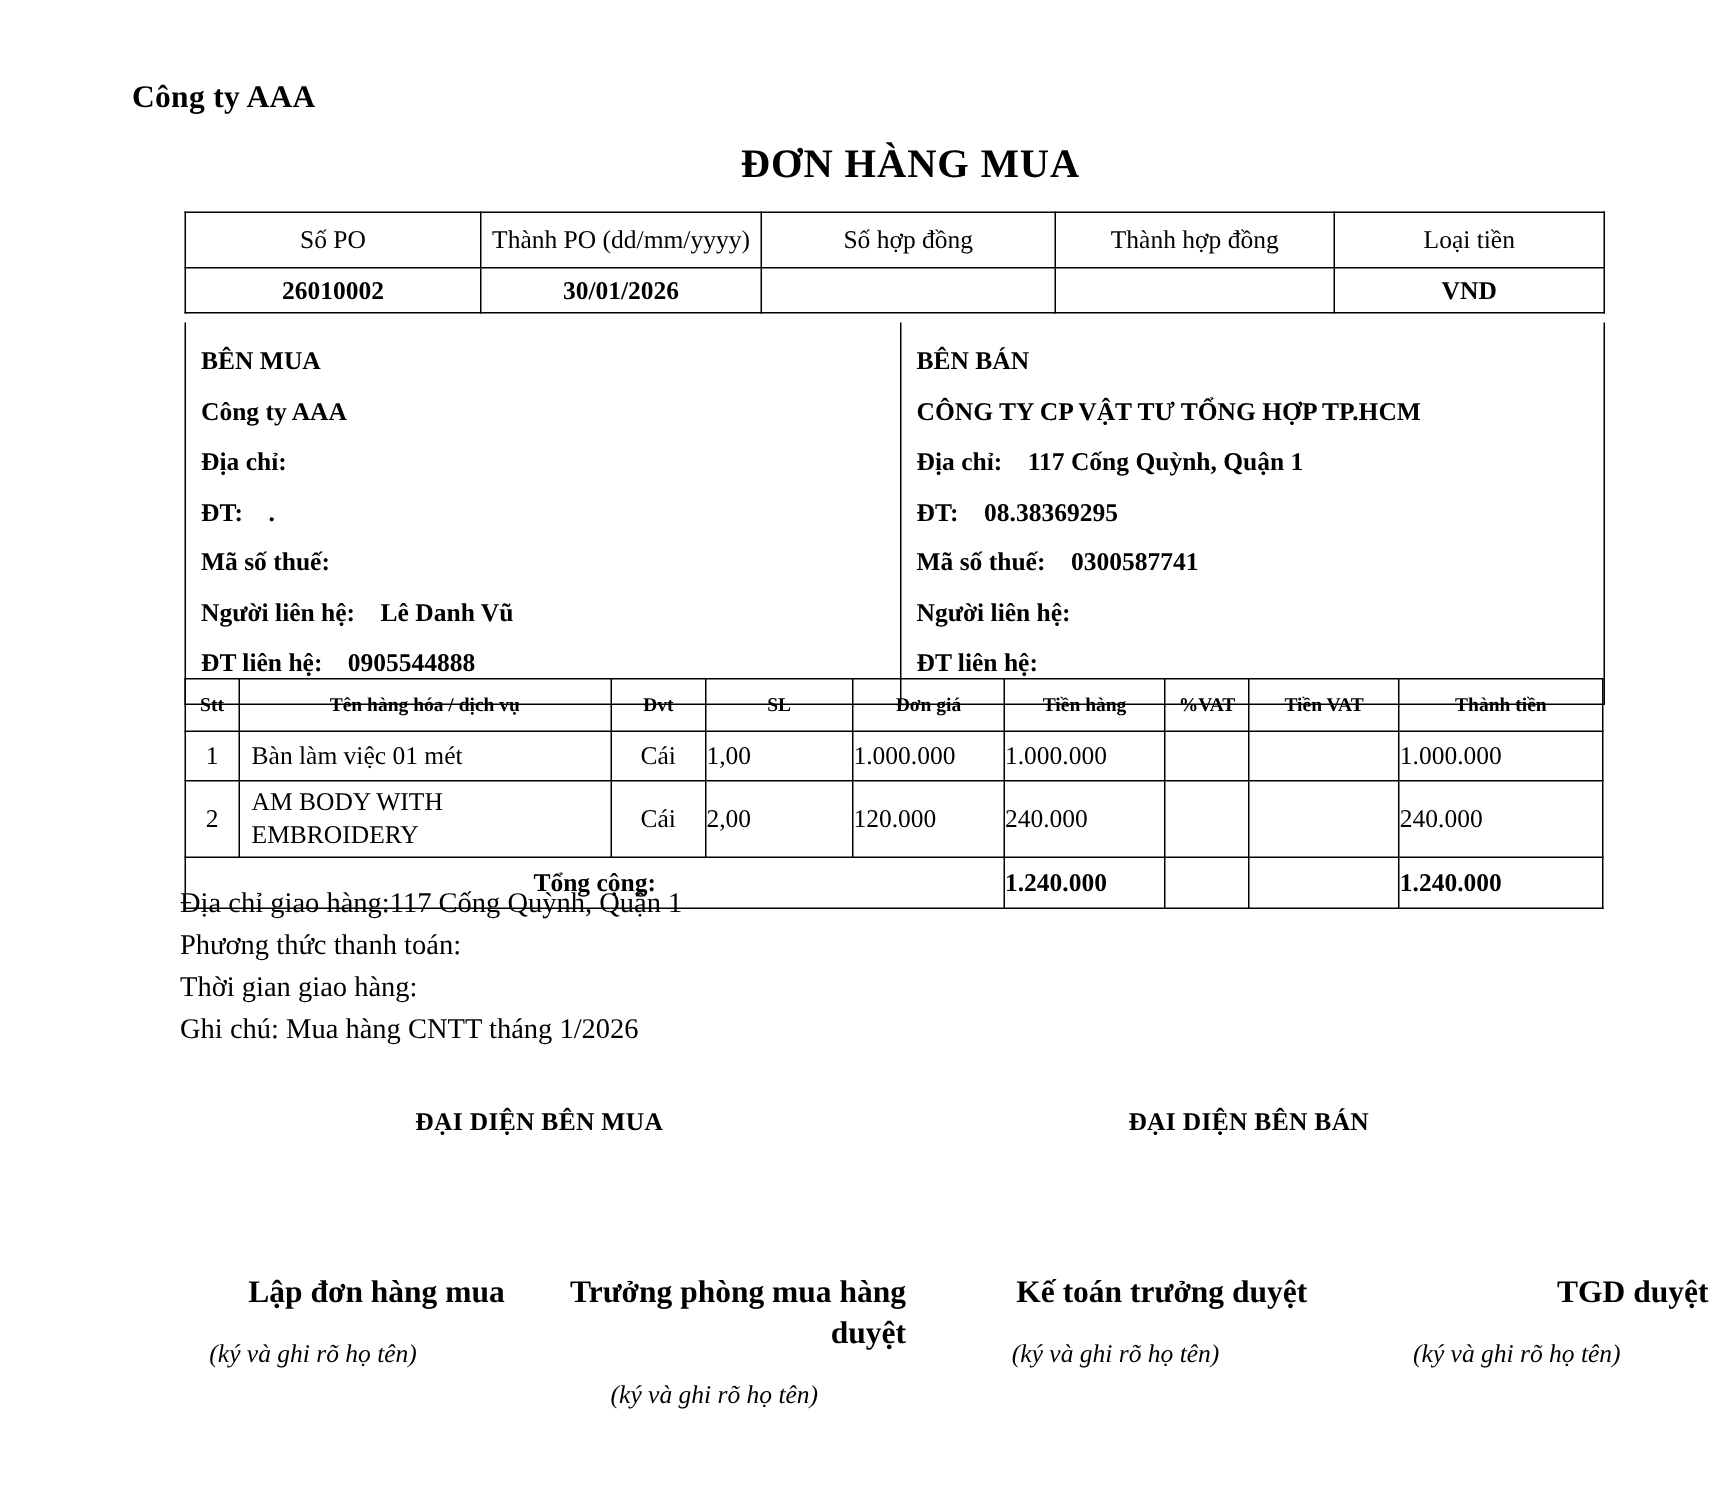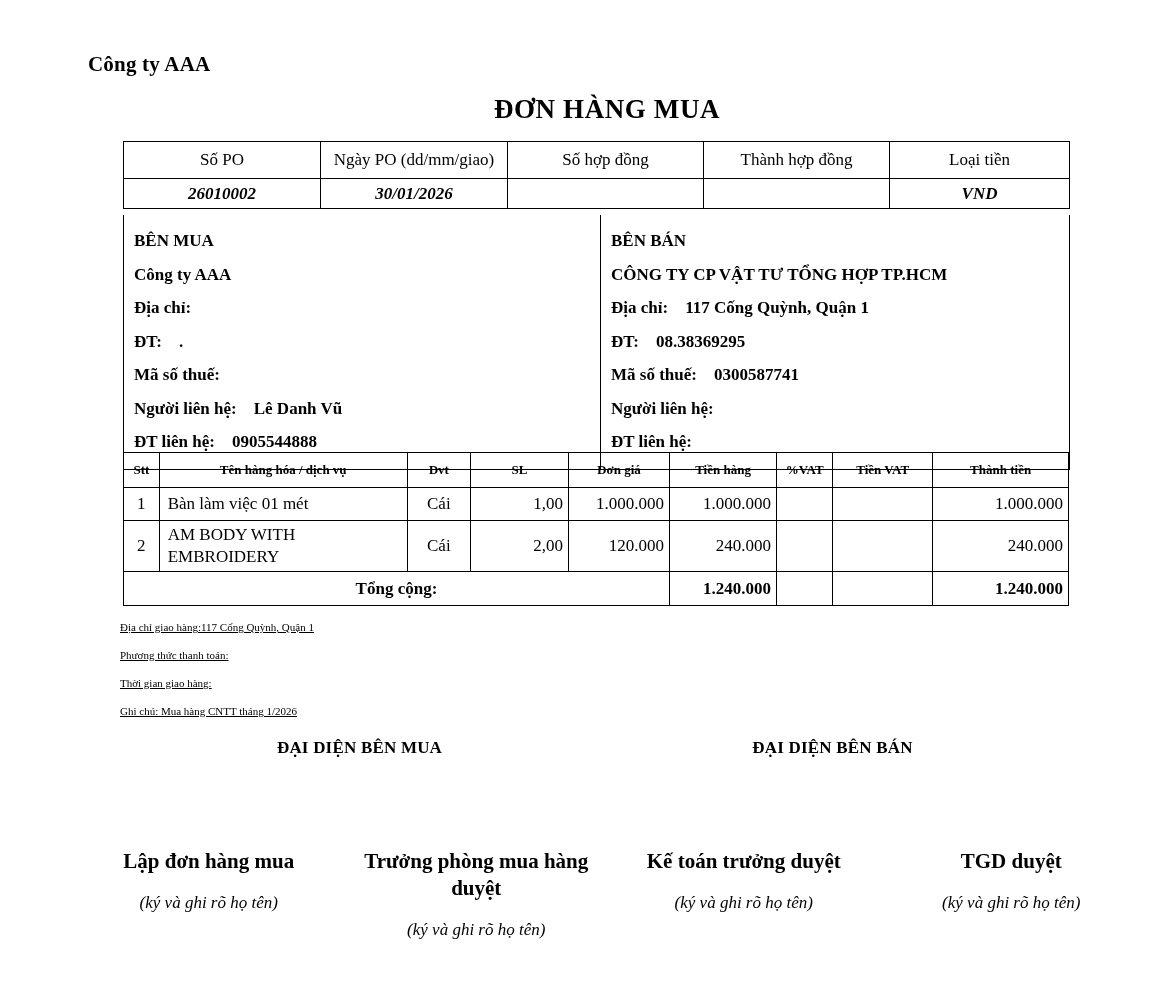--- a/index.html
+++ b/index.html
@@ -64,21 +64,20 @@
     width: 946px;
   }
   .po-table td {
     height: 36px;
     text-align: center;
     font-size: 17px;
   }
   .po-table tr.values td {
     font-weight: bold;
     height: 29px;
-    font-style: italic;
   }
 
   
   .parties-table {
     position: absolute;
     left: 103px;
     top: 215px;
     width: 946px;
   }
   .parties-table td {
@@ -110,41 +109,40 @@
     height: 34px;
     font-weight: bold;
     font-size: 13px;
     text-align: center;
   }
   .items-table td {
     height: 32px;
     font-size: 17px;
   }
   .items-table td.c { text-align: center; }
-  .items-table td.r { text-align: right; padding-right: 5px; }
+  .items-table td.r { text-align: left; padding-right: 5px; }
   .items-table td.l { text-align: left; padding-left: 8px; }
   .items-table tr.item-tall td { height: 50px; }
   .items-table tr.total-row td {
     height: 33px;
     font-weight: bold;
   }
   .items-table tr.total-row td.total-label {
     text-align: center;
     padding-right: 0;
   }
   .name-wrap { line-height: 22px; }
 
   
   .notes {
     position: absolute;
     left: 100px;
-    top: 613px;
-    font-size: 11px;
+    top: 589px;
+    font-size: 19px;
     line-height: 28px;
-    text-decoration: underline;
   }
   .notes div { white-space: pre; }
 
   
   .reps {
     position: absolute;
     left: 103px;
     top: 738px;
     width: 946px;
     display: flex;
@@ -168,20 +166,21 @@
   .signatures .sig {
     flex: 1;
     text-align: center;
     padding: 0 6px;
     box-sizing: border-box;
   }
   .sig .sig-title {
     font-size: 21px;
     font-weight: bold;
     line-height: 27px;
+    text-align: right;
   }
   .sig .sig-sub {
     margin-top: 18px;
     font-size: 17px;
     font-style: italic;
   }
 </style>
 </head>
 <body>
 
@@ -195,21 +194,21 @@
     <colgroup>
       <col style="width:197px">
       <col style="width:187px">
       <col style="width:196px">
       <col style="width:186px">
       <col style="width:180px">
     </colgroup>
     <tbody>
       <tr>
         <td>Số PO</td>
-        <td>Ngày PO (dd/mm/giao)</td>
+        <td>Thành PO (dd/mm/yyyy)</td>
         <td>Số hợp đồng</td>
         <td>Thành hợp đồng</td>
         <td>Loại tiền</td>
       </tr>
       <tr class="values">
         <td>26010002</td>
         <td>30/01/2026</td>
         <td></td>
         <td></td>
         <td>VND</td>

